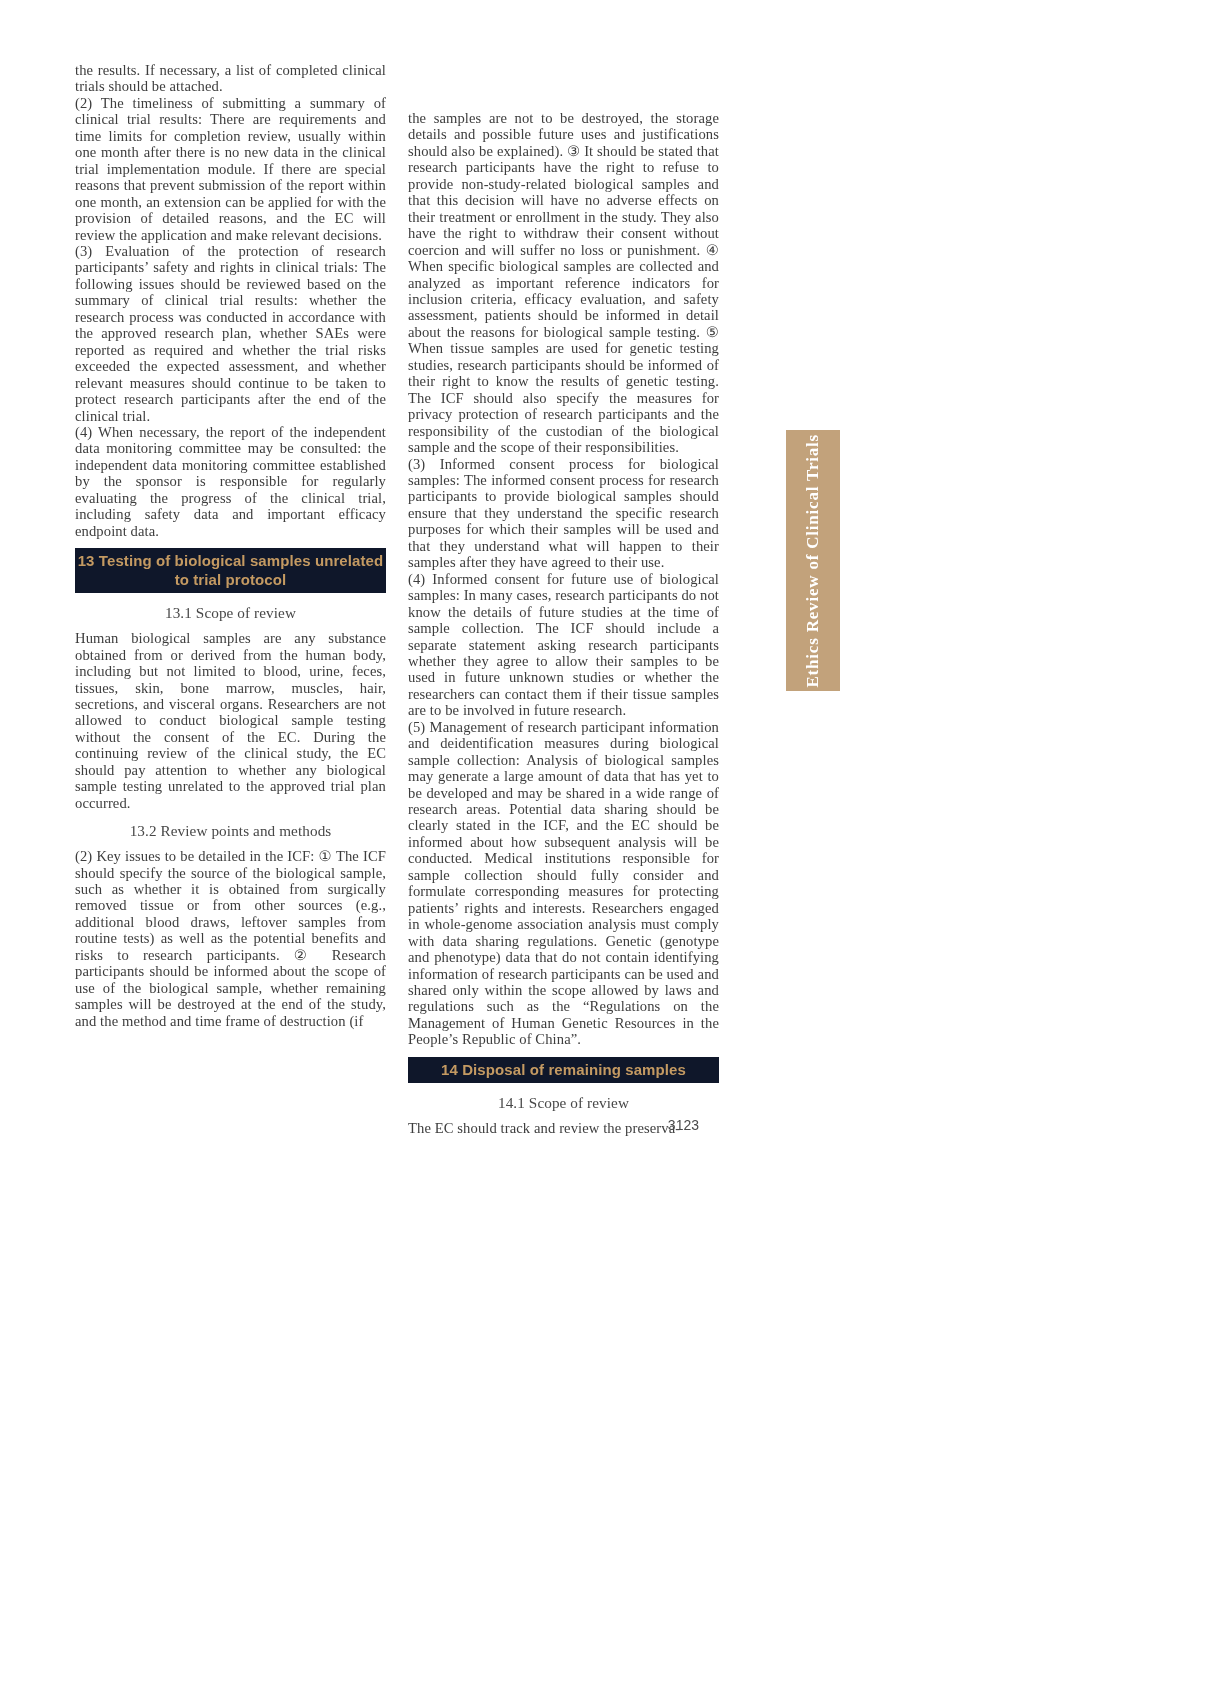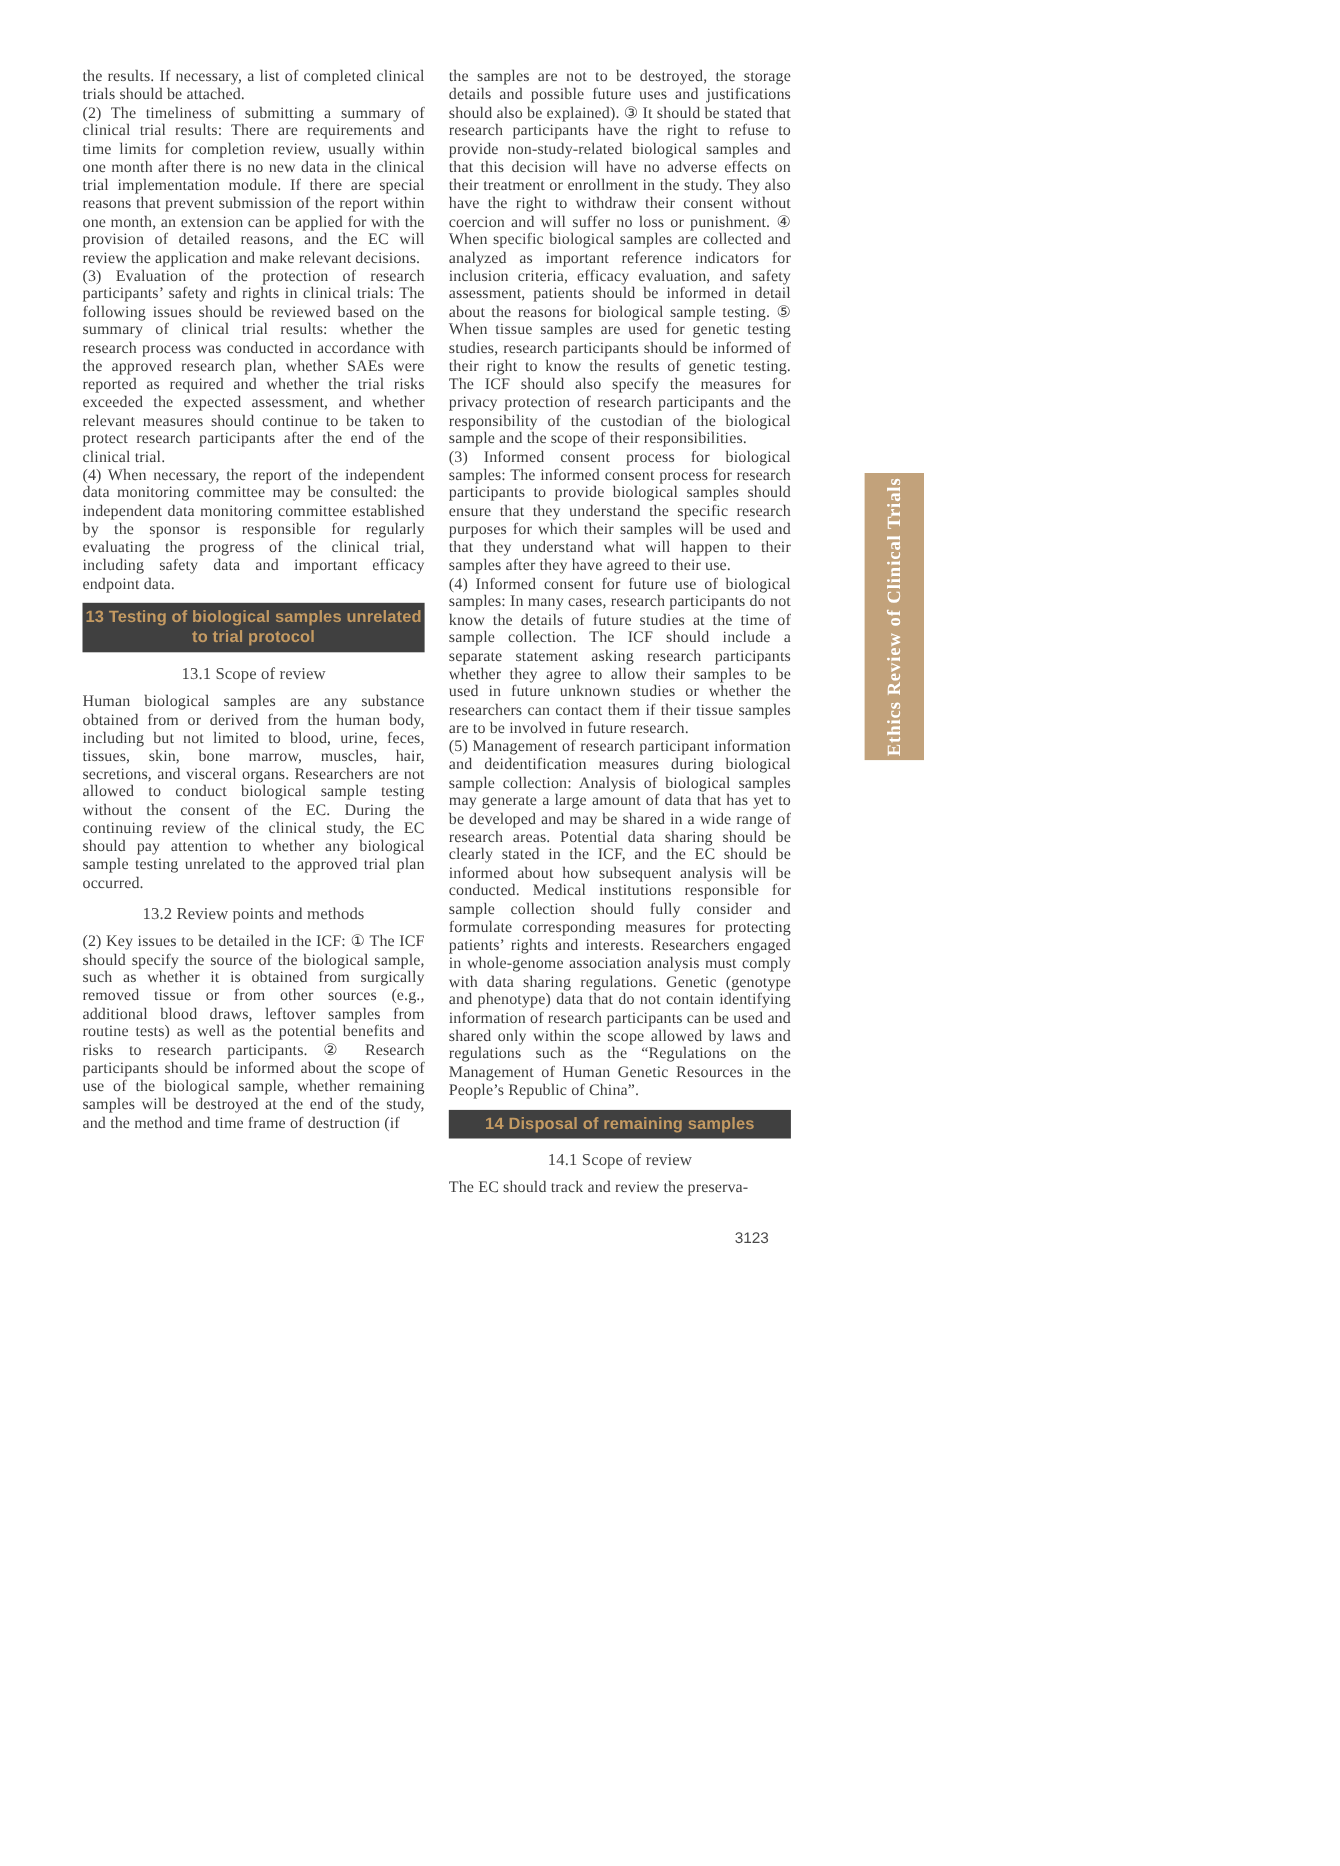--- a/index.html
+++ b/index.html
@@ -20,28 +20,28 @@
     position: absolute;
     top: 62px;
     width: 311px;
     color: #3d3d3d;
     font-size: 14.6px;
     line-height: 16.45px;
     text-align: justify;
     letter-spacing: 0.1px;
   }
   .col-left  { left: 75px;  }
-  .col-right { left: 408px; }
+  .col-right { left: 408px; margin-top: 48px; }
   .column p {
     margin: 0;
   }
   .section-heading {
     margin: 9px 0 10px 0;
     padding: 3px 2px 4px 2px;
-    background: #404040;
+    background: #0f172a;
     color: #c49a62;
     font-family: "Liberation Sans", sans-serif;
     font-weight: bold;
     font-size: 15px;
     line-height: 19px;
     text-align: center;
     letter-spacing: 0.1px;
   }
   .subsection-heading {
     margin: 11px 0 9px 0;

